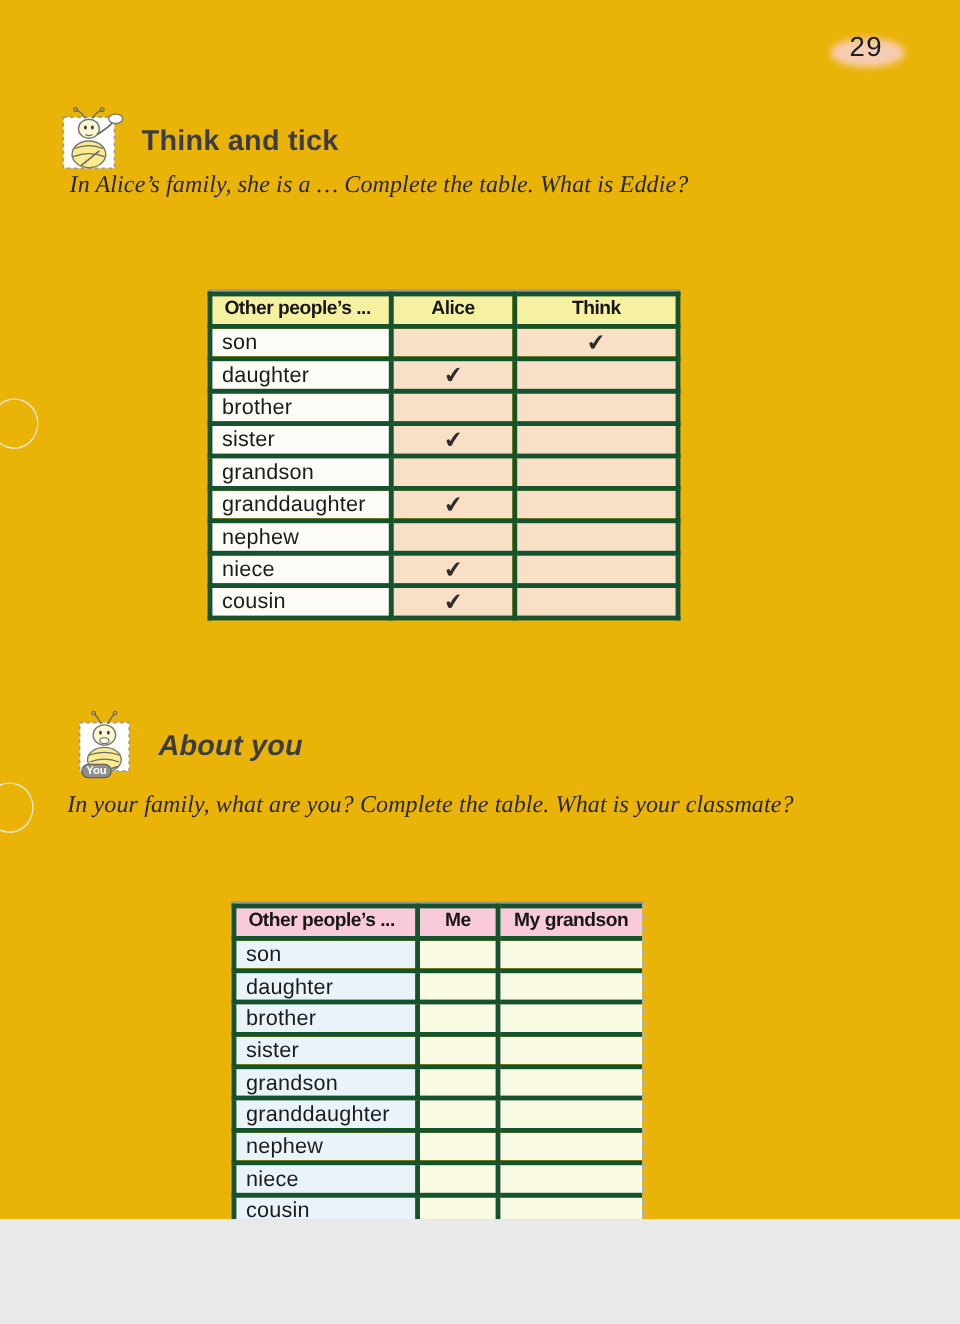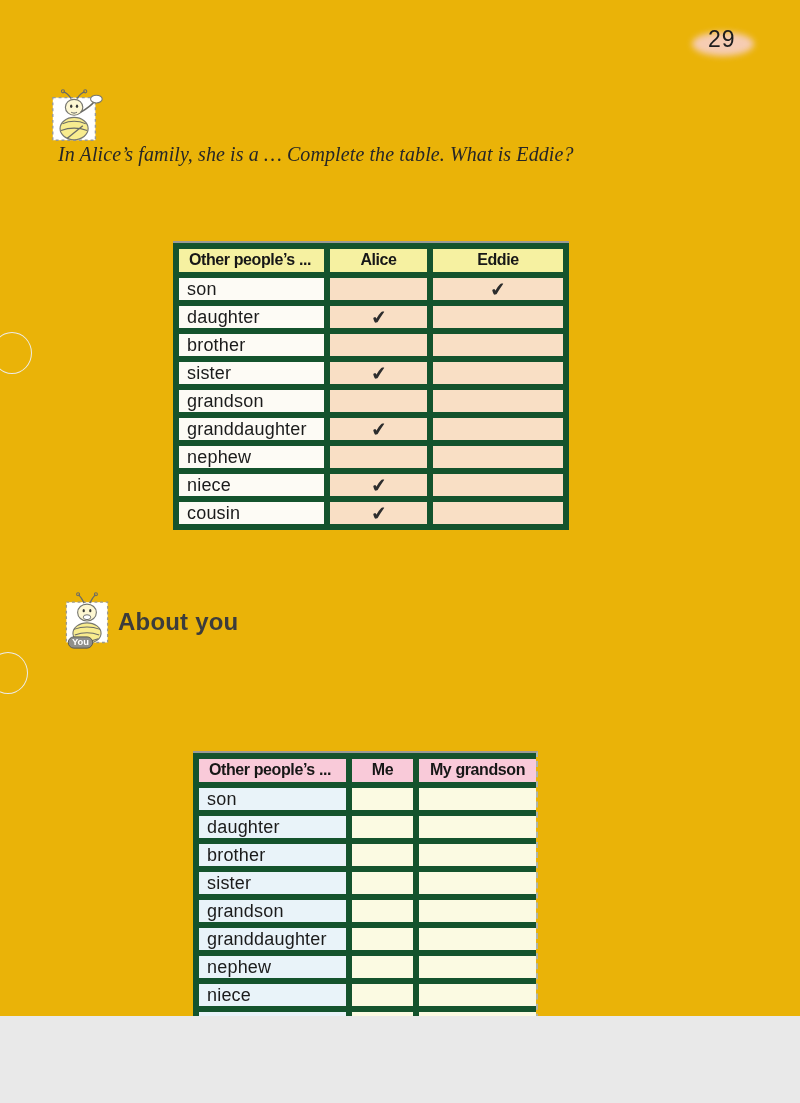--- a/index.html
+++ b/index.html
@@ -34,21 +34,21 @@
 
   
   .section-head { position: absolute; display: flex; align-items: center; }
   #head1 { left: 46px; top: 86px; }
   #head2 { left: 56px; top: 590px; }
   .bee-icon { width: 62px; height: 60px; flex: 0 0 auto; }
   .section-title {
     font-size: 24px; font-weight: bold; color: #3c3c3c;
     letter-spacing: 0.2px; margin-left: 10px; margin-top: 4px;
   }
-  #head2 .section-title { margin-left: 0; }
+  #head2 .section-title { margin-left: 14px; font-style: italic; }
 
   
   .instruction {
     position: absolute;
     font-family: "Liberation Serif", serif;
     font-style: italic;
     font-size: 20px; color: #262626; letter-spacing: 0.1px;
     white-space: nowrap;
     margin-left: 16px;
   }
@@ -57,21 +57,21 @@
 
   
   .ex-table-wrap { position: absolute; }
   #twrap1 { left: 173px; top: 241px; border-top: 2px solid #9b9b98; }
   #twrap2 { left: 193px; top: 751px; border-top: 2px solid #9b9b98;
             border-right: 2px dashed #adb3a9; }
   table.ex {
     border-collapse: collapse; table-layout: fixed;
   }
   table.ex td, table.ex th {
-    border: 6px solid #14532d;
+    border: 4px solid #14532d;
     overflow: hidden; white-space: nowrap;
   }
   #twrap1 table.ex { width: 390px; }
   #twrap2 table.ex { width: 340px; }
   #twrap2 table.ex td:last-child, #twrap2 table.ex th:last-child { border-right: none; }
 
   table.ex th {
     font-size: 16px; font-weight: bold; color: #171717;
     letter-spacing: -0.4px; height: 27px; 
     transform-origin: center; padding: 2px 4px 3px 4px;
@@ -131,36 +131,37 @@
       <ellipse cx="26" cy="20" rx="1.2" ry="1.8" fill="#3a3a36"></ellipse>
       <ellipse cx="32" cy="20" rx="1.2" ry="1.8" fill="#3a3a36"></ellipse>
       <path class="bee-line" d="M26 26 Q29 28 32 26" stroke-width="1.1"></path>
       <path class="bee-line" d="M36 26 Q46 20 50 15" stroke-width="1.6"></path>
       <ellipse cx="52" cy="12.5" rx="6" ry="4" fill="#ffffff" stroke="#77776f" stroke-width="1.1"></ellipse>
       <ellipse cx="29" cy="43" rx="14.5" ry="11.5" fill="#f8ec8f" stroke="#77776f" stroke-width="1.2"></ellipse>
       <path class="bee-line" d="M17 38 Q29 33 41 38" stroke-width="1.1"></path>
       <path class="bee-line" d="M15.5 45 Q29 40 42.5 45" stroke-width="1.1"></path>
       <path class="bee-line" d="M22 53 L38 40" stroke-width="1.4"></path>
     </svg>
+    <div class="section-title">Think and tick</div>
   </div>
 
   <div class="instruction" id="instr1">In Alice’s family, she is a … Complete the table. What is Eddie?</div>
 
   <div class="ex-table-wrap" id="twrap1">
     <table class="ex" id="t1">
       <colgroup>
           <col style="width:151px">
           <col style="width:103px">
           <col style="width:136px">
         </colgroup>
       <tbody>
           <tr>
         <th class="lblh">Other people’s ...</th>
         <th>Alice</th>
-        <th>Eddie</th>
+        <th>Think</th>
       </tr>
       <tr>
         <td class="lbl">son</td>
         <td class="ans"><span></span></td>
         <td class="ans"><span>✔</span></td>
       </tr>
       <tr>
         <td class="lbl">daughter</td>
         <td class="ans"><span>✔</span></td>
         <td class="ans"><span></span></td>
@@ -218,20 +219,21 @@
       <ellipse cx="32" cy="46" rx="15" ry="11" fill="#f8ec8f" stroke="#77776f" stroke-width="1.2"></ellipse>
       <path class="bee-line" d="M18 42 Q32 37 46 42" stroke-width="1.1"></path>
       <path class="bee-line" d="M19 48 Q32 43 45 48" stroke-width="1.1"></path>
       <path class="bee-line" d="M20 52 Q32 57 44 52" stroke-width="1.3"></path>
       <rect x="12" y="50" width="26" height="12" rx="6" fill="#8f8f8b" stroke="#55554f" stroke-width="1"></rect>
       <text x="25" y="59" text-anchor="middle" class="badge-text">You</text>
     </svg>
     <div class="section-title">About you</div>
   </div>
 
+  <div class="instruction" id="instr2">In your family, what are you? Complete the table. What is your classmate?</div>
 
   <div class="ex-table-wrap" id="twrap2">
     <table class="ex" id="t2">
       <colgroup>
           <col style="width:153px">
           <col style="width:67px">
           <col style="width:120px">
         </colgroup>
       <tbody>
           <tr>

